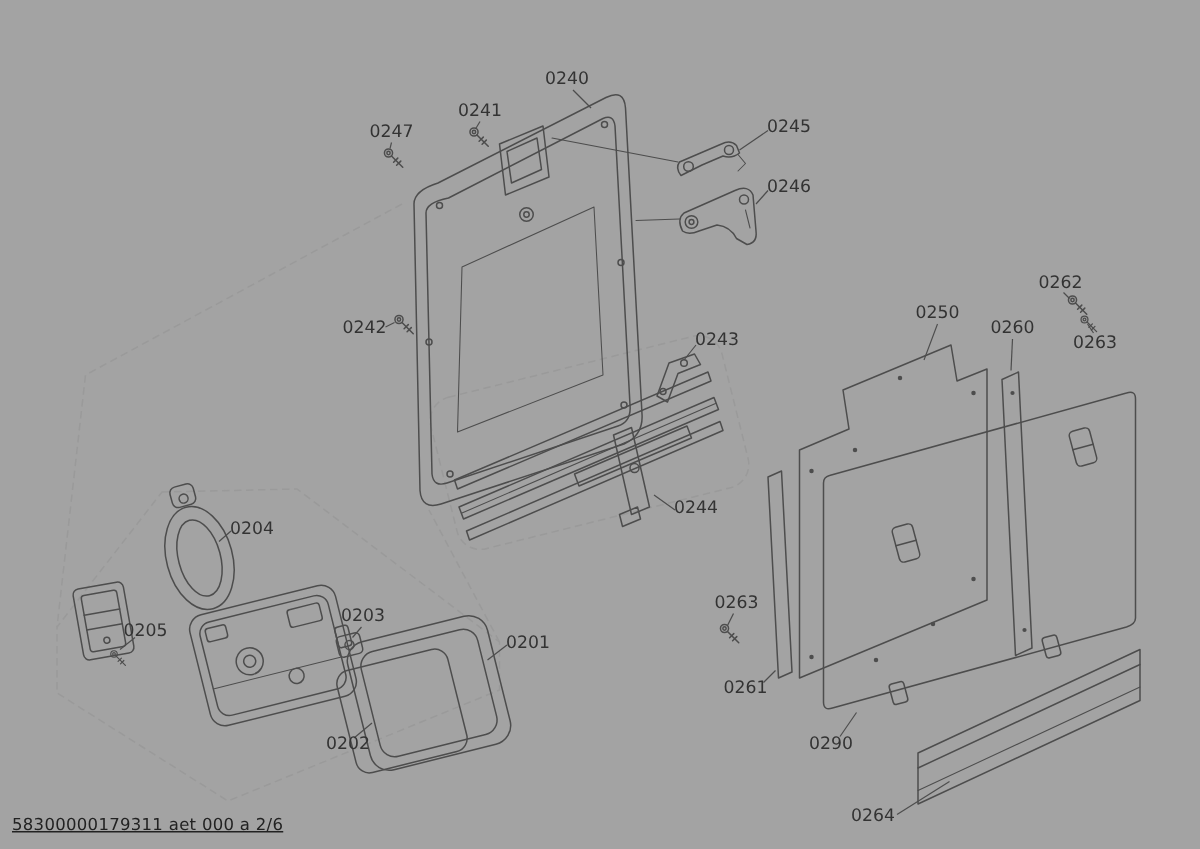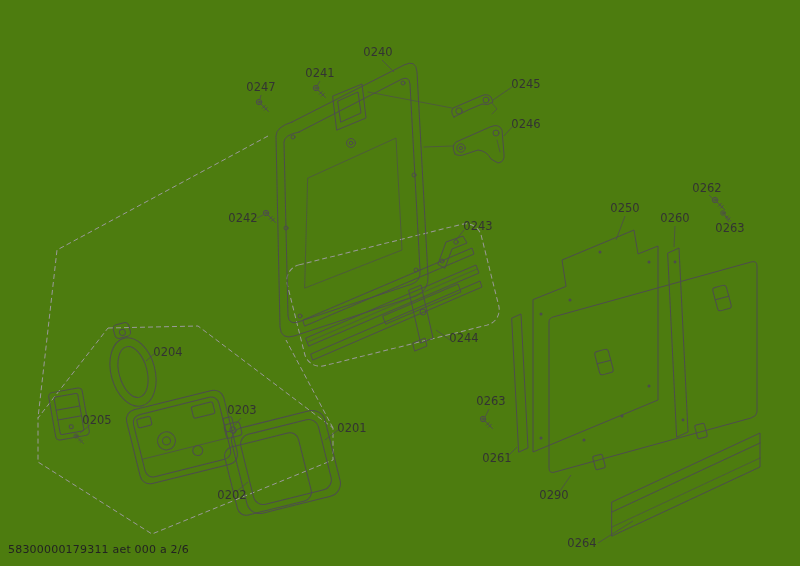--- a/index.html
+++ b/index.html
@@ -1,31 +1,31 @@
 <!DOCTYPE html>
 <html><head>
 <meta charset="utf-8">
 <style>
   html,body{margin:0;padding:0;background:#fff;}
   .stage{
-    position:relative;width:800px;height:566px;background:#4d7c0f;overflow:hidden;
+    position:relative;width:800px;height:566px;background:#a3a3a3;overflow:hidden;
     font-family:"DejaVu Sans","Liberation Sans",sans-serif;
   }
   .stage svg{position:absolute;left:0;top:0;}
   .art{stroke:#4d4d4d;fill:none;stroke-width:1;stroke-linejoin:round;stroke-linecap:round;}
   .art .thin{stroke-width:0.7;}
   .dots circle{fill:#4d4d4d;stroke:none;}
   .dashed{stroke:#9a9a9a;fill:none;stroke-width:1;stroke-dasharray:5 3;}
   .leaders{stroke:#4d4d4d;stroke-width:0.8;fill:none;}
   .labels text{
     font-family:"DejaVu Sans","Liberation Sans",sans-serif;
     font-size:11.5px;fill:#333;text-anchor:middle;
   }
   .footer{
-    position:absolute;left:8px;top:543px;font-size:11px;color:#222;letter-spacing:.2px;
+    position:absolute;left:8px;top:543px;font-size:11px;color:#222;letter-spacing:.2px;text-decoration:underline;
   }
 </style>
 </head>
 <body>
 
 <div class="stage">
 <svg width="800" height="566" viewBox="0 0 800 566">
 
   <defs>
     <g id="screw-glyph" fill="none" stroke="#4d4d4d" stroke-width="1" stroke-linecap="round">

